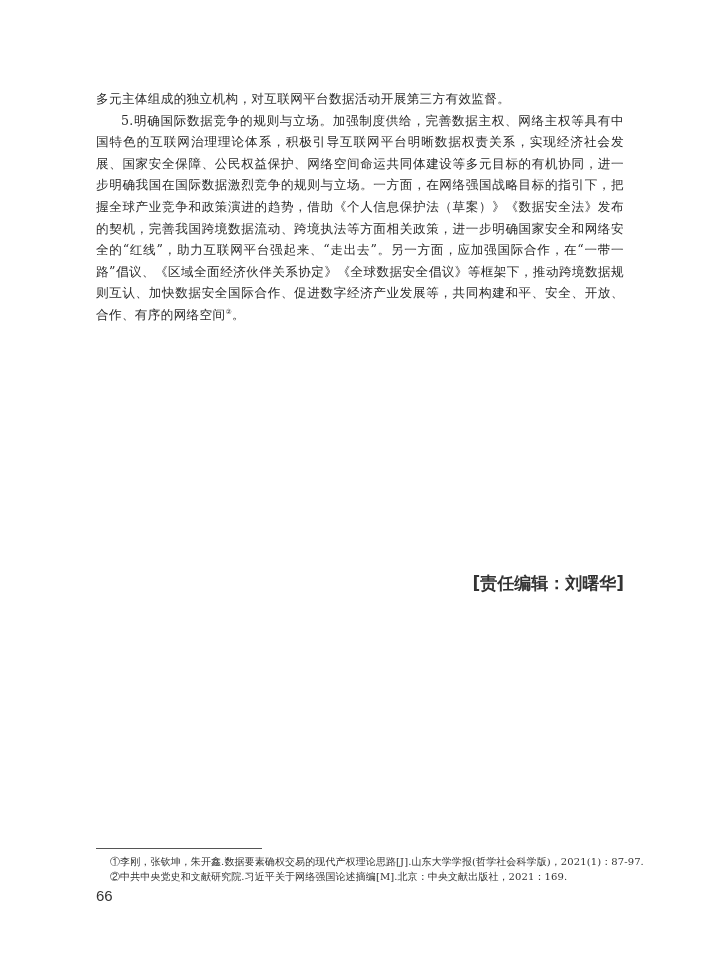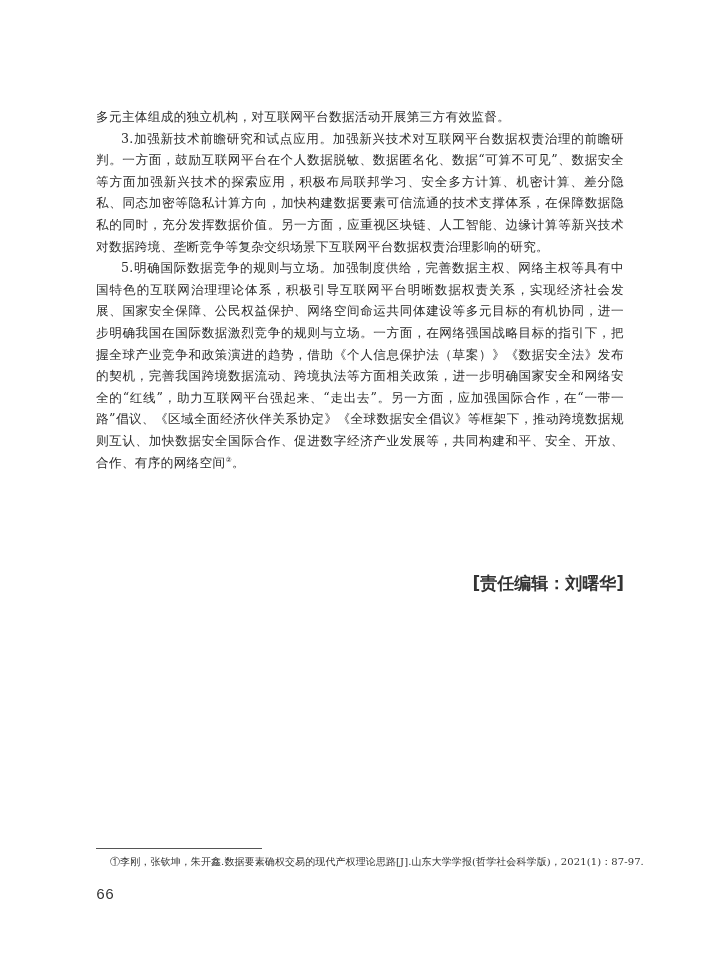--- a/index.html
+++ b/index.html
@@ -1,48 +1,48 @@
 <!DOCTYPE html>
 <html><head>
 <meta charset="utf-8">
 <style>
   html, body { margin: 0; padding: 0; }
   body {
     width: 720px; height: 970px; background: #ffffff; position: relative; overflow: hidden;
     font-family: "DejaVu Serif", "Liberation Serif", serif; color: #2b2b2b;
   }
-  .page { position: absolute; left: 96px; top: 106px; width: 528px; }
+  .page { position: absolute; left: 96px; top: 88px; width: 528px; }
   .para {
     margin: 0; font-size: 12.6px; line-height: 21.6px; text-align: justify;
     text-align-last: left; letter-spacing: 0.35px; word-break: break-all;
   }
   .para.indent { text-indent: 25px; }
   sup { font-size: 7px; vertical-align: 5px; line-height: 0; }
   .editor {
     position: absolute; right: 96px; top: 572px;
     font-family: "DejaVu Sans", "Liberation Sans", sans-serif;
     font-size: 17px; font-weight: bold; color: #333;
   }
   .fn-rule { position: absolute; left: 96px; top: 848px; width: 166px; height: 0; border-top: 1px solid #555; }
   .footnotes { position: absolute; left: 110px; top: 854px; width: 520px; }
   .fn { font-size: 10px; line-height: 15px; color: #333; white-space: nowrap; letter-spacing: 0.1px; }
   .page-num {
     position: absolute; left: 96px; top: 887px; font-size: 15px; color: #333;
-    font-family: Liberation Mono, monospace;
+    font-family: Liberation Sans, sans-serif;
   }
 </style>
 </head>
 <body>
 
 <div class="page">
   <p class="para">多元主体组成的独立机构，对互联网平台数据活动开展第三方有效监督。</p>
-  <p class="para indent">3.加强新技术前瞻研究和试点应用。加强新兴技术对互联网平台数据权责治理的前瞻研判。一方面，鼓励互联网平台在个人数据脱敏、数据匿名化、数据“可算不可见”、数据安全等方面加强新兴技术的探索应用，积极布局联邦学习、安全多方计算、机密计算、差分隐私、同态加密等隐私计算方向，加快构建数据要素可信流通的技术支撑体系，在保障数据隐私的同时，充分发挥数据价值。另一方面，应重视区块链、人工智能、边缘计算等新兴技术对数据跨境、垄断竞争等复杂交织场景下互联网平台数据权责治理影响的研究。</p>
   <p class="para indent"><span>5.明确国际数据竞争的规则与立场。加强制度供给，完善数据主权、网络主权等具有中国特色的互联网治理理论体系，积极引导互联网平台明晰数据权责关系，实现经济社会发展、国家安全保障、公民权益保护、网络空间命运共同体建设等多元目标的有机协同，进一步明确我国在国际数据激烈竞争的规则与立场。一方面，在网络强国战略目标的指引下，把握全球产业竞争和政策演进的趋势，借助《个人信息保护法（草案）》《数据安全法》发布的契机，完善我国跨境数据流动、跨境执法等方面相关政策，进一步明确国家安全和网络安全的“红线”，助力互联网平台强起来、“走出去”。另一方面，应加强国际合作，在“一带一路”倡议、《区域全面经济伙伴关系协定》《全球数据安全倡议》等框架下，推动跨境数据规则互认、加快数据安全国际合作、促进数字经济产业发展等，共同构建和平、安全、开放、合作、有序的网络空间</span><sup>②</sup><span>。</span></p>
 </div>
 
 <div class="editor">[责任编辑：刘曙华]</div>
 
 <div class="fn-rule"></div>
 <div class="footnotes">
   <div class="fn">①李刚，张钦坤，朱开鑫.数据要素确权交易的现代产权理论思路[J].山东大学学报(哲学社会科学版)，2021(1)：87-97.</div>
+  <div class="fn">②中共中央党史和文献研究院.习近平关于网络强国论述摘编[M].北京：中央文献出版社，2021：169.</div>
 </div>
 
 <div class="page-num">66</div>
 
 </body></html>

